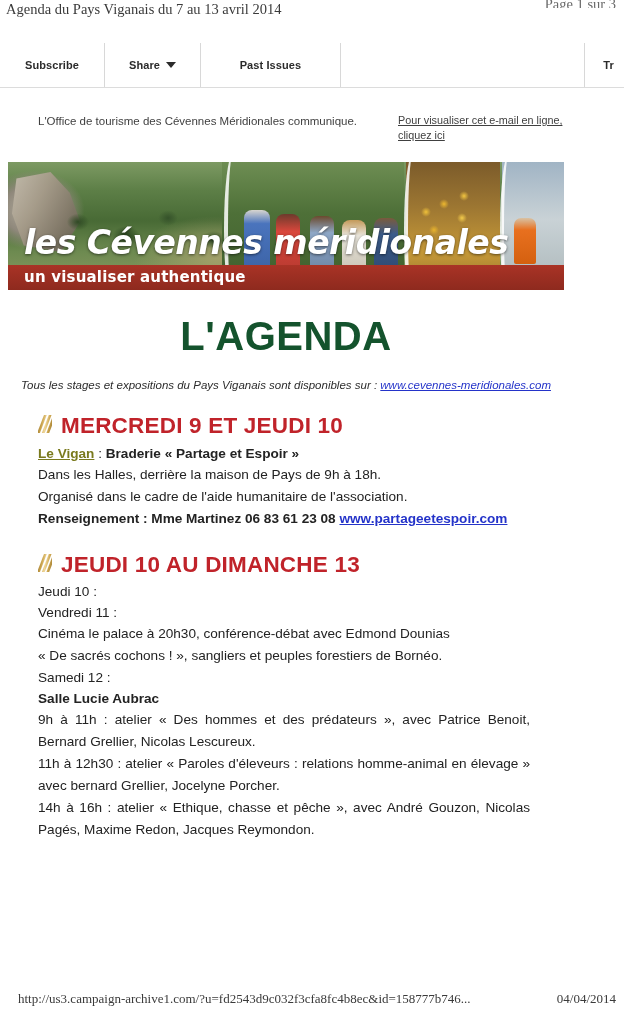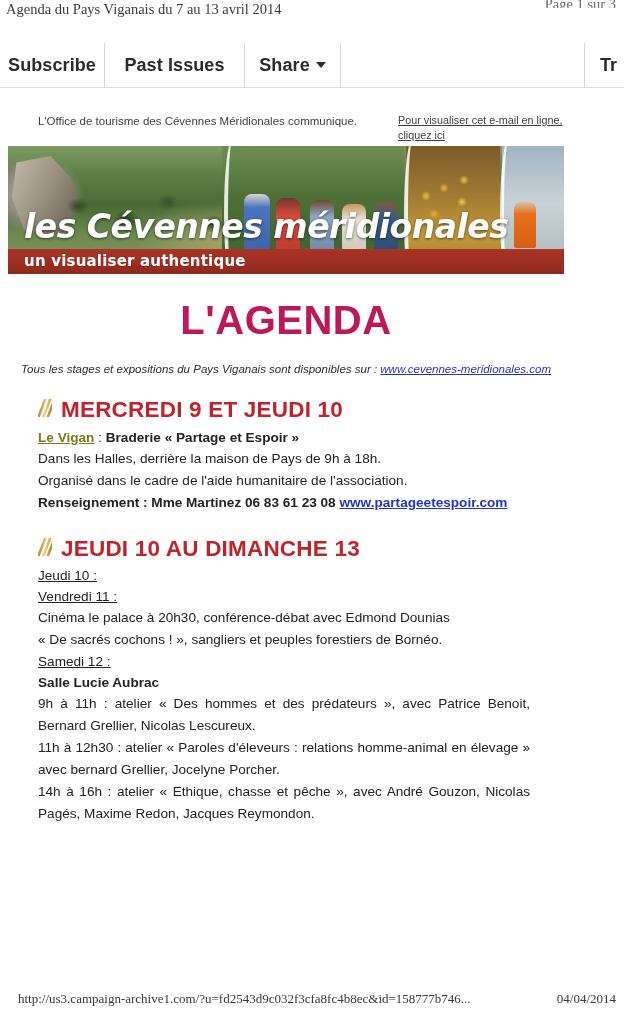--- a/index.html
+++ b/index.html
@@ -62,21 +62,21 @@
     display: flex;
     align-items: center;
     width: 624px;
   }
   .topnav .nav-item {
     position: relative;
     display: flex;
     align-items: center;
     justify-content: center;
     height: 44px;
-    font-size: 18px;
+    font-size: 11px;
     font-weight: bold;
     color: #2b2b2b;
     letter-spacing: 0.1px;
     white-space: nowrap;
     box-sizing: border-box;
   }
   .nav-subscribe { width: 104px; }
   .nav-share     { width: 96px;  border-left: 1px solid #d8d8d8; }
   .nav-past      { width: 140px; border-left: 1px solid #d8d8d8; }
   .nav-gap       { flex: 1 1 auto; border-left: 1px solid #d8d8d8; }
@@ -133,21 +133,21 @@
     font-size: 10.8px;
     line-height: 15px;
     color: #404040;
     text-decoration: underline;
     cursor: pointer;
   }
 
   
   .banner {
     position: relative;
-    margin: 0 auto;
+    margin: 16px auto;
     width: 556px;
     height: 128px;
     overflow: hidden;
     background: #be185d;
   }
   .banner .bg {
     position: absolute;
     inset: 0;
     background:
       radial-gradient(ellipse 70px 55px at 26px 48px, #b9b2a4 0%, #8f887b 45%, rgba(120,115,100,0) 72%),
@@ -265,21 +265,21 @@
   }
 
   
   .agenda-title {
     margin-top: 24px;
     text-align: center;
     font-family: "Liberation Sans", sans-serif;
     font-weight: bold;
     font-size: 40px;
     letter-spacing: 0.5px;
-    color: #be185d;
+    color: #14532d;
   }
   .agenda-dates {
     margin-top: 6px;
     text-align: center;
     font-weight: bold;
     font-style: italic;
     font-size: 17px;
     letter-spacing: 0.2px;
     color: #232323;
   }
@@ -341,21 +341,20 @@
   .line.tight { line-height: 1.55; }
   .line.justify { text-align: justify; }
   .b { font-weight: bold; }
   .place {
     color: #7a7a1e;
     font-weight: bold;
     text-decoration: underline;
     cursor: pointer;
   }
   .daylabel {
-    text-decoration: underline;
     cursor: default;
     text-align: center;
   }
   .weblink {
     color: #2433c9;
     font-weight: bold;
     text-decoration: underline;
     cursor: pointer;
   }
   .gap-md { height: 16px; }
@@ -390,26 +389,26 @@
 <div class="page-header">
   <div class="ph-left">Agenda du Pays Viganais du 7 au 13 avril 2014</div>
   <div class="ph-right">Page 1 sur 3</div>
 </div>
 
 <div class="topnav">
   <div class="nav-row">
     <div class="nav-item nav-subscribe">
       <span>Subscribe</span>
     </div>
-    <div class="nav-item nav-past">
-      <span>Past Issues</span>
-    </div>
     <div class="nav-item nav-share">
       <span>Share</span>
       <span class="caret"></span>
+    </div>
+    <div class="nav-item nav-past">
+      <span>Past Issues</span>
     </div>
     <div class="nav-item nav-gap"></div>
     <div class="nav-item nav-translate">
       <span>Tr</span>
     </div>
   </div>
   <div class="nav-underline"></div>
 </div>
 
 <div class="email">

